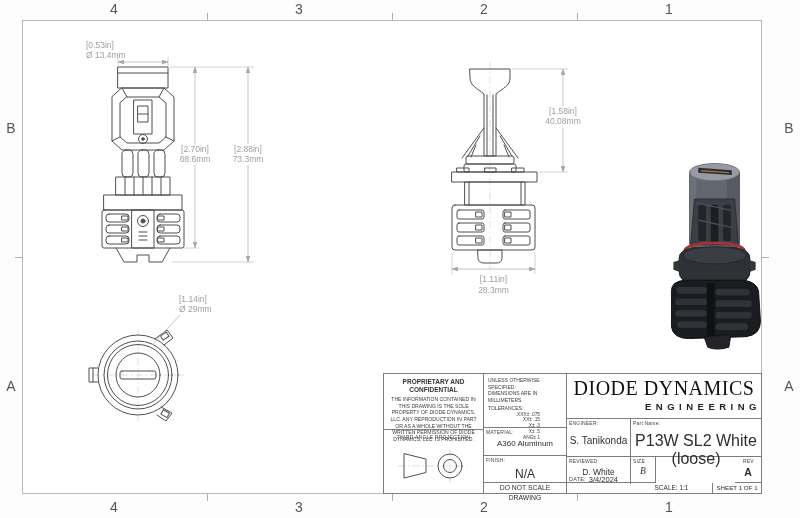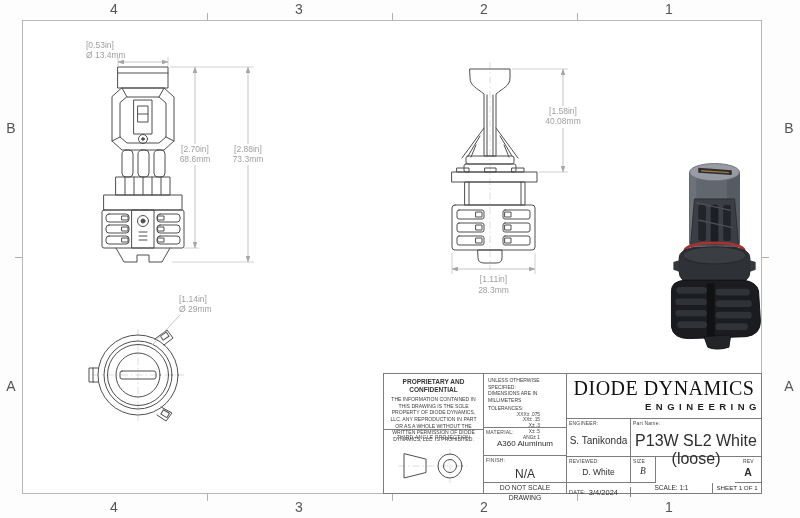--- a/index.html
+++ b/index.html
@@ -310,21 +310,21 @@
       <div class="lbl">SIZE</div>
       <div class="val" style="top:9px;font-size:9.5px;font-style:italic;font-family:'Liberation Serif',serif;">B</div>
     </div>
 
 
     <div class="cell bb" style="left:351px;top:83px;width:26px;height:26px;">
       <div class="lbl" style="left:8px;">REV</div>
       <div class="val" style="top:9px;font-size:10.5px;font-weight:bold;">A</div>
     </div>
 
-    <div class="cell br" style="left:183px;top:113px;width:64px;height:10px;">
+    <div class="cell br" style="left:183px;top:100px;width:64px;height:10px;">
       <div class="inline-row">
         <span class="lbl" style="position:static;font-size:5.5px;margin-right:3px;">DATE:</span>
         <span style="font-size:7.5px;color:#2e2e2e;">3/4/2024</span>
       </div>
     </div>
 
     <div class="cell br" style="left:247px;top:109px;width:82px;height:10px;">
       <div class="val" style="top:0;font-size:6.5px;line-height:10px;">SCALE: 1:1</div>
     </div>
 

